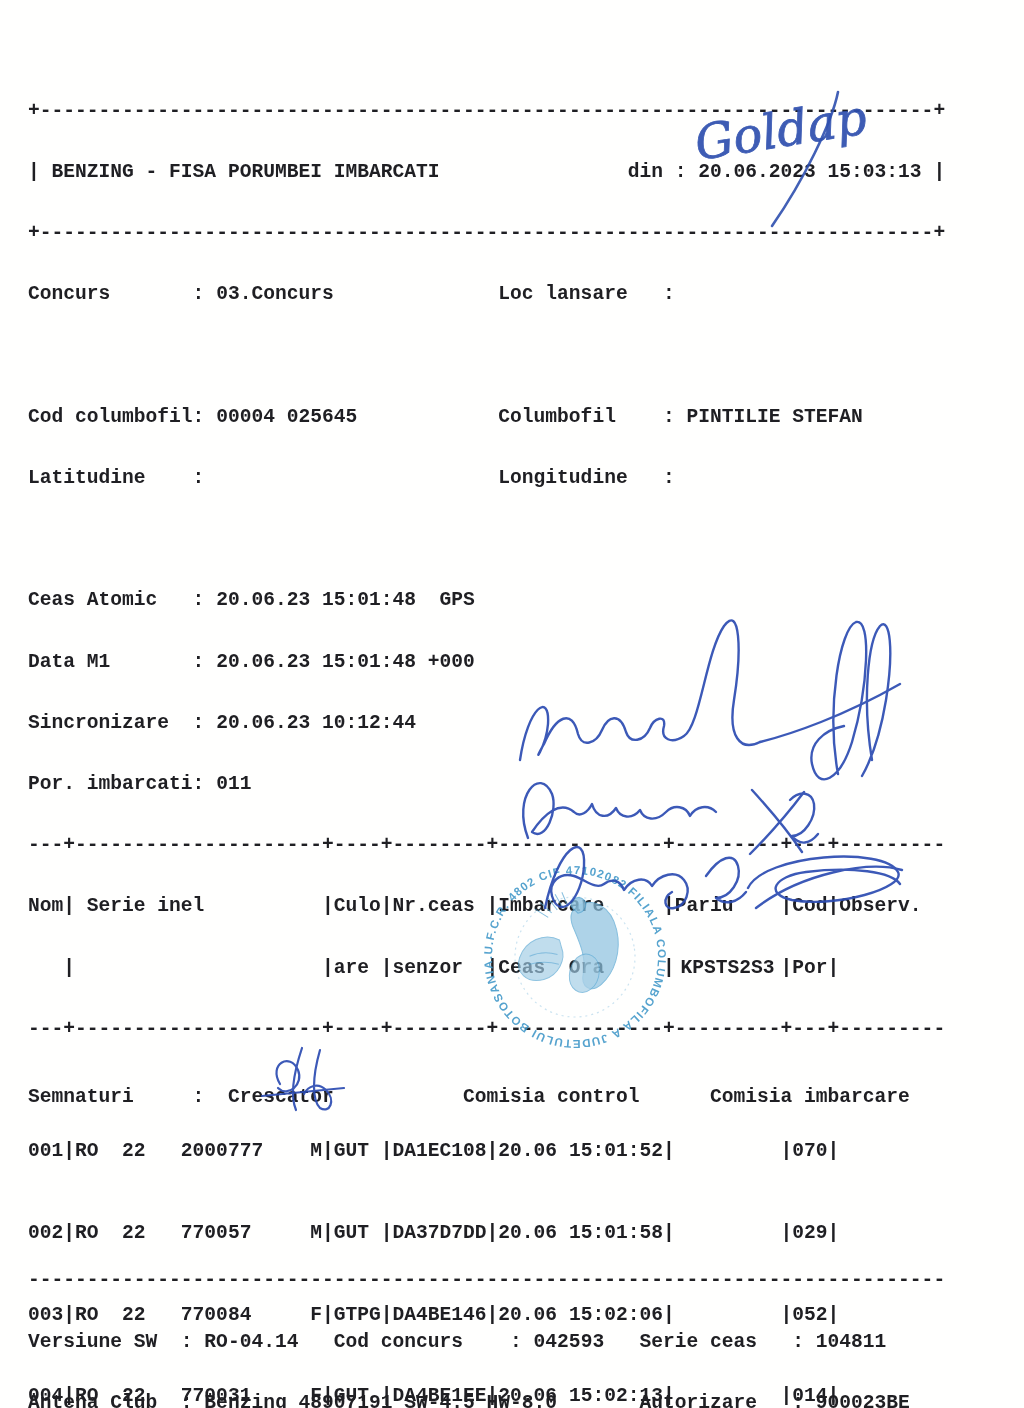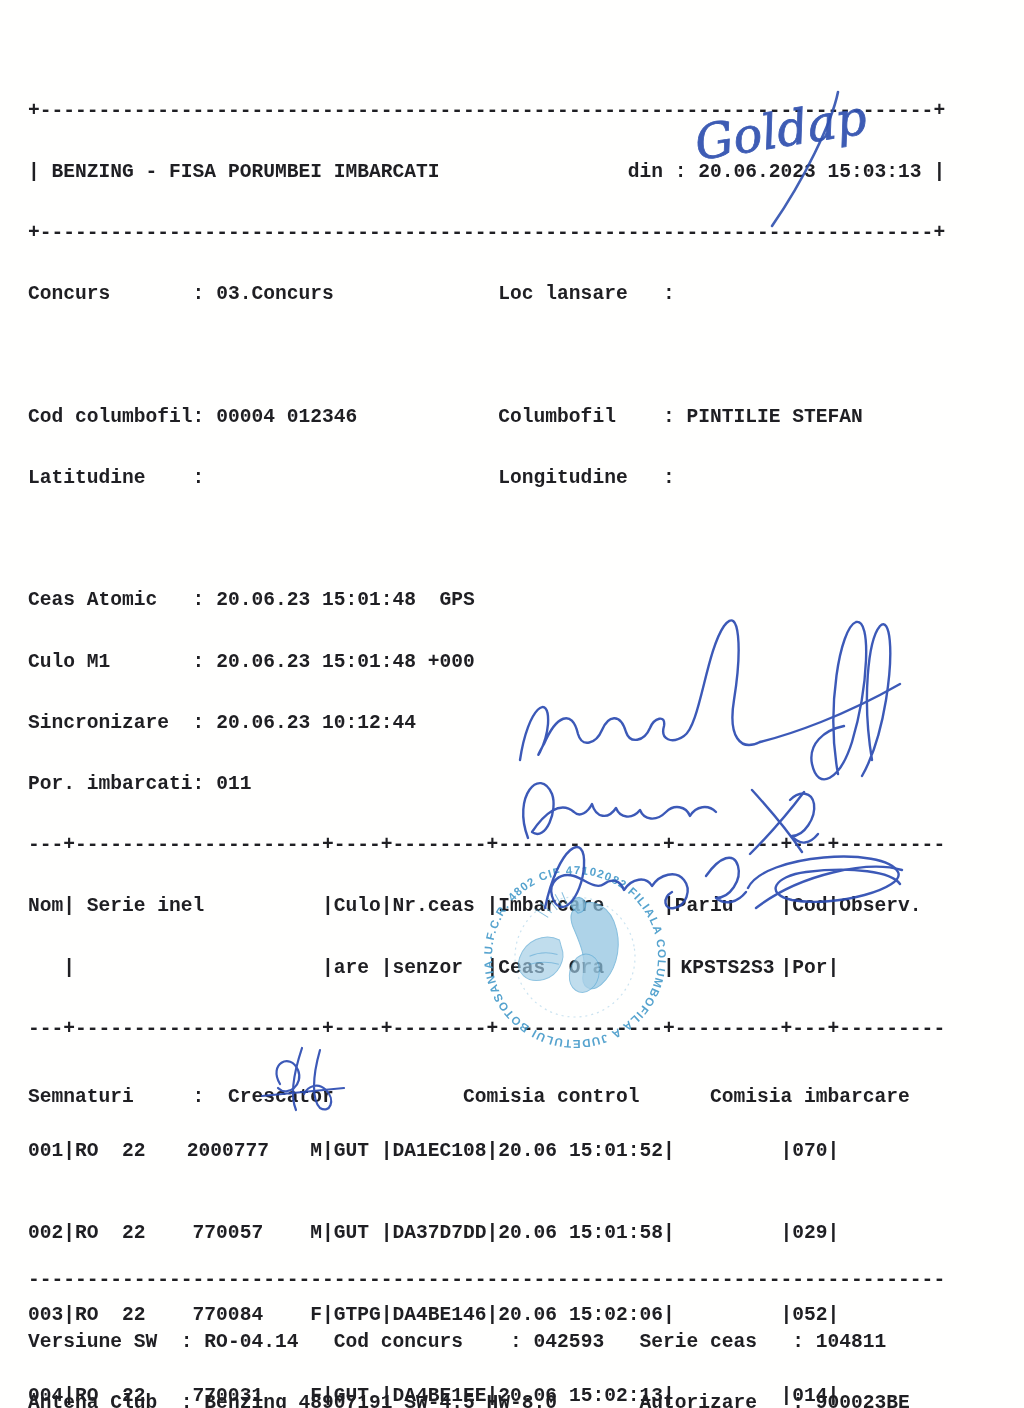--- a/index.html
+++ b/index.html
@@ -27,21 +27,21 @@
   .at65{left:65ch}.at67{left:67ch}.at69{left:69ch}.at77{left:77ch}
   .w3{width:3ch}.w4{width:4ch}.w5{width:5ch}.w8{width:8ch}.w9{width:9ch}
   .w13{width:13ch}.w14{width:14ch}
   .tr{text-align:center}
   
   .p0{left:3ch}.p1{left:25ch}.p2{left:30ch}.p3{left:39ch}.p4{left:54ch}
   .p5{left:64ch}.p6{left:68ch}
   
   .f-country{left:4ch;width:4ch;}
   .f-year{left:8ch;width:5ch;text-align:left}
-  .f-ring{left:13ch;width:8ch;text-align:center}
+  .f-ring{left:13ch;width:8ch;text-align:left}
   .f-sex{left:21ch;width:4ch;text-align:right}
   .ink{position:absolute;left:0;top:0;pointer-events:none;}
 </style>
 </head>
 <body>
 
 <div class="page">
 
   <div class="doc doc1">
     <div class="line"><span class="at0">+----------------------------------------------------------------------------+</span></div>
@@ -57,39 +57,39 @@
       <span class="at0 w14">Concurs</span>
       <span class="at14">:</span>
       <span class="at16">03.Concurs</span>
       <span class="at40 w14">Loc lansare</span>
       <span class="at54">:</span>
     </div>
     <div class="line"></div>
     <div class="line">
       <span class="at0 w14">Cod columbofil</span>
       <span class="at14">:</span>
-      <span class="at16">00004 012346</span>
+      <span class="at16">00004 025645</span>
       <span class="at40 w14">Columbofil</span>
       <span class="at54">:</span>
       <span class="at56" style="left:56ch">PINTILIE STEFAN</span>
     </div>
     <div class="line">
       <span class="at0 w14">Latitudine</span>
       <span class="at14">:</span>
       <span class="at40 w14">Longitudine</span>
       <span class="at54">:</span>
     </div>
     <div class="line"></div>
     <div class="line">
       <span class="at0 w14">Ceas Atomic</span>
       <span class="at14">:</span>
       <span class="at16">20.06.23 15:01:48  GPS</span>
     </div>
     <div class="line">
-      <span class="at0 w14">Culo M1</span>
+      <span class="at0 w14">Data M1</span>
       <span class="at14">:</span>
       <span class="at16">20.06.23 15:01:48 +000</span>
     </div>
     <div class="line">
       <span class="at0 w14">Sincronizare</span>
       <span class="at14">:</span>
       <span class="at16">20.06.23 10:12:44</span>
     </div>
     <div class="line">
       <span class="at0 w14">Por. imbarcati</span>

